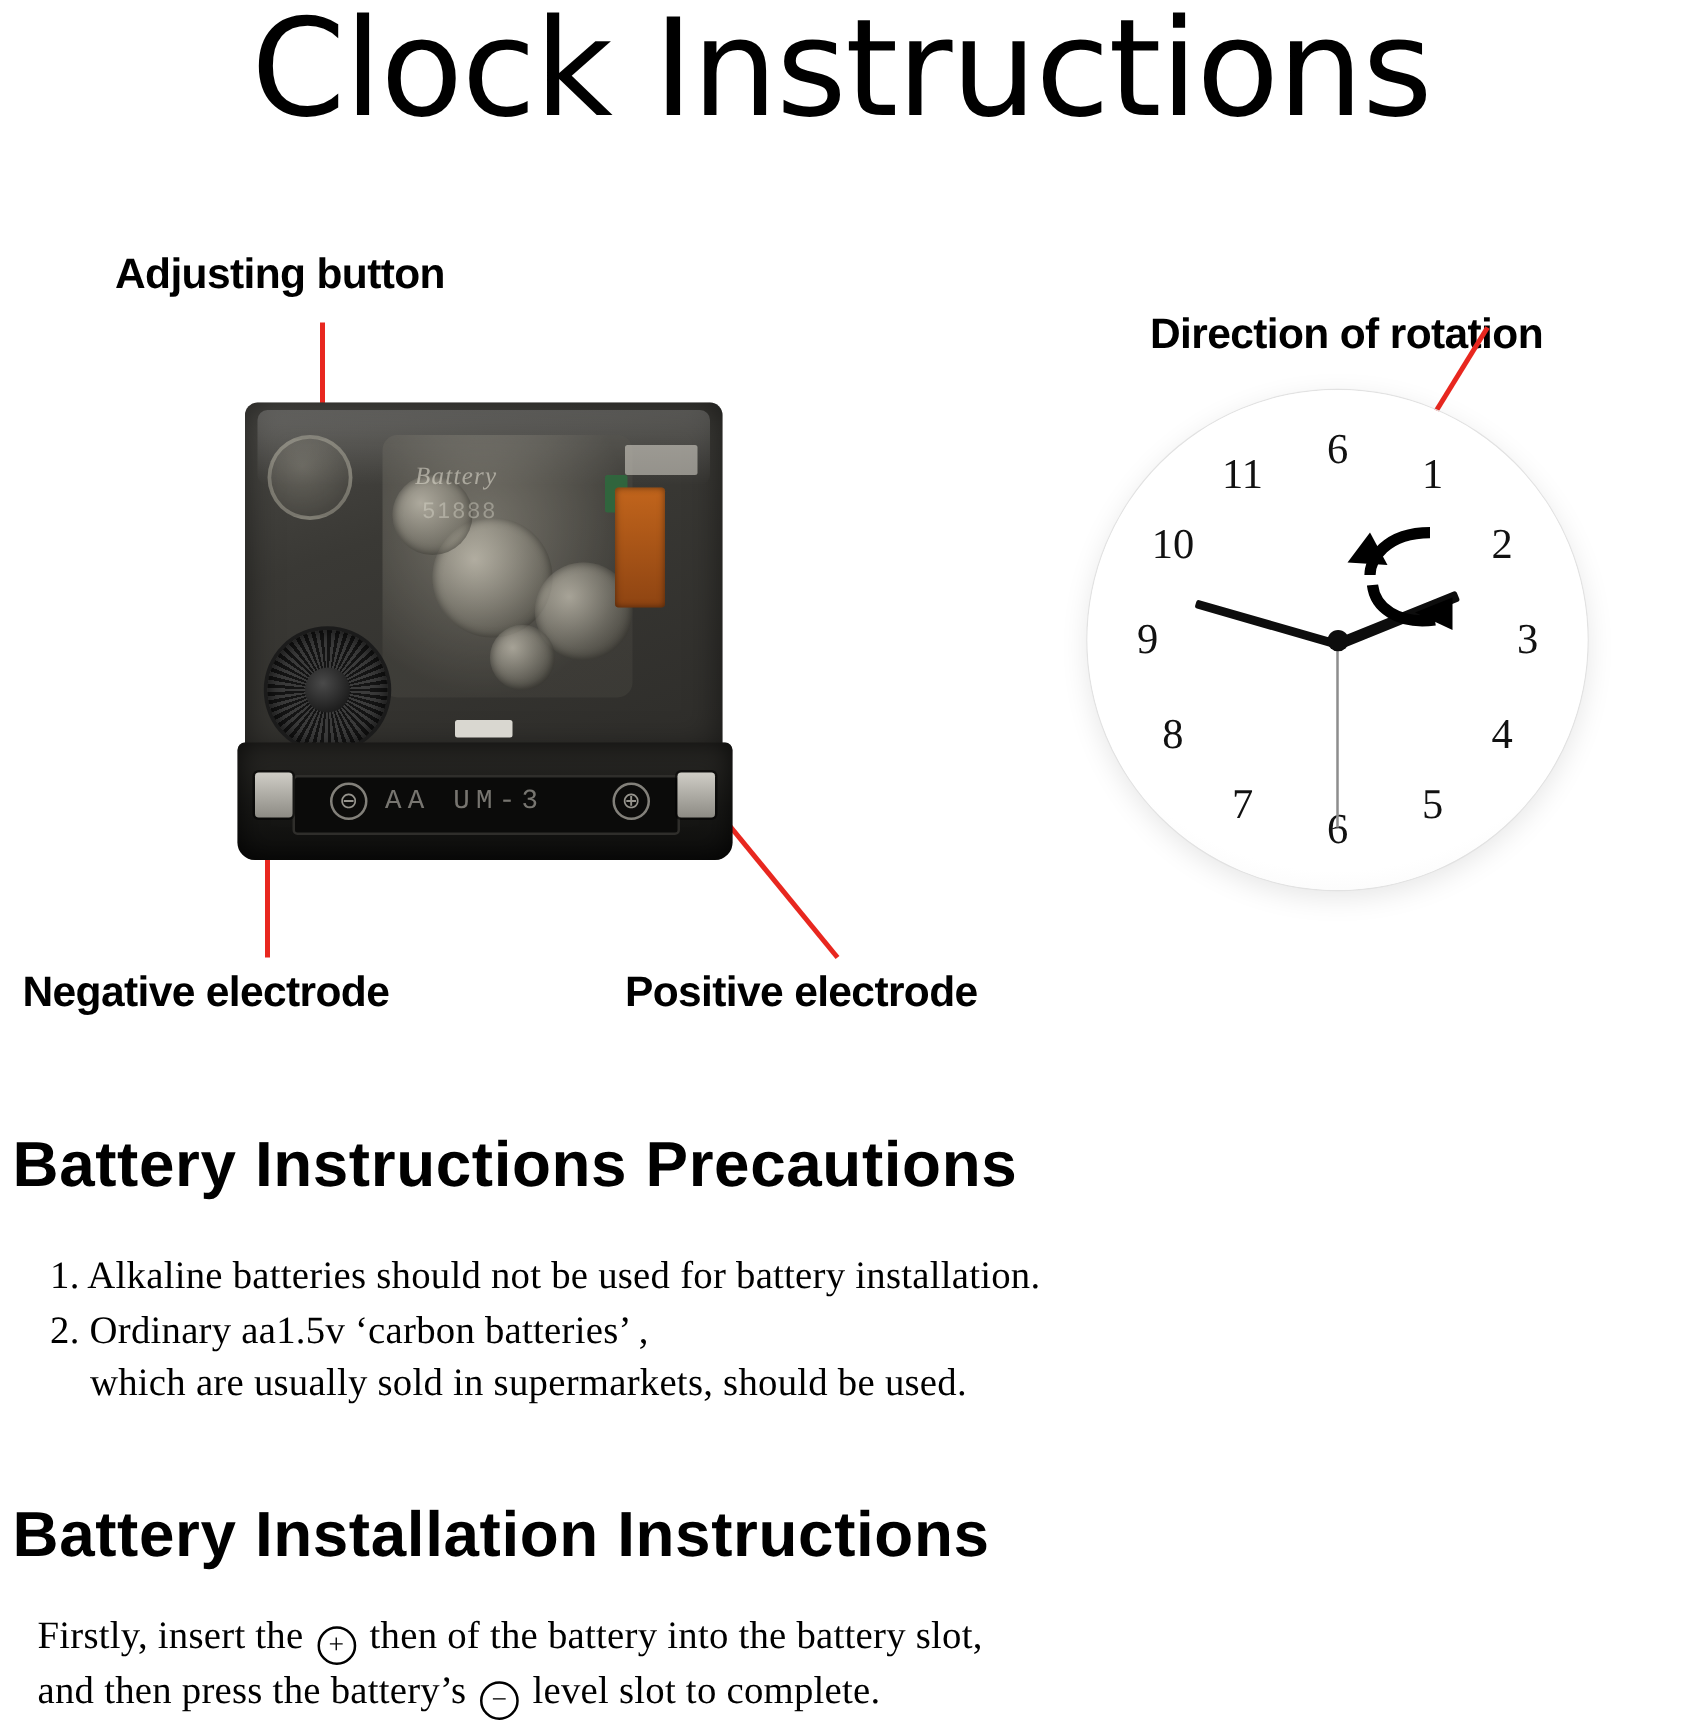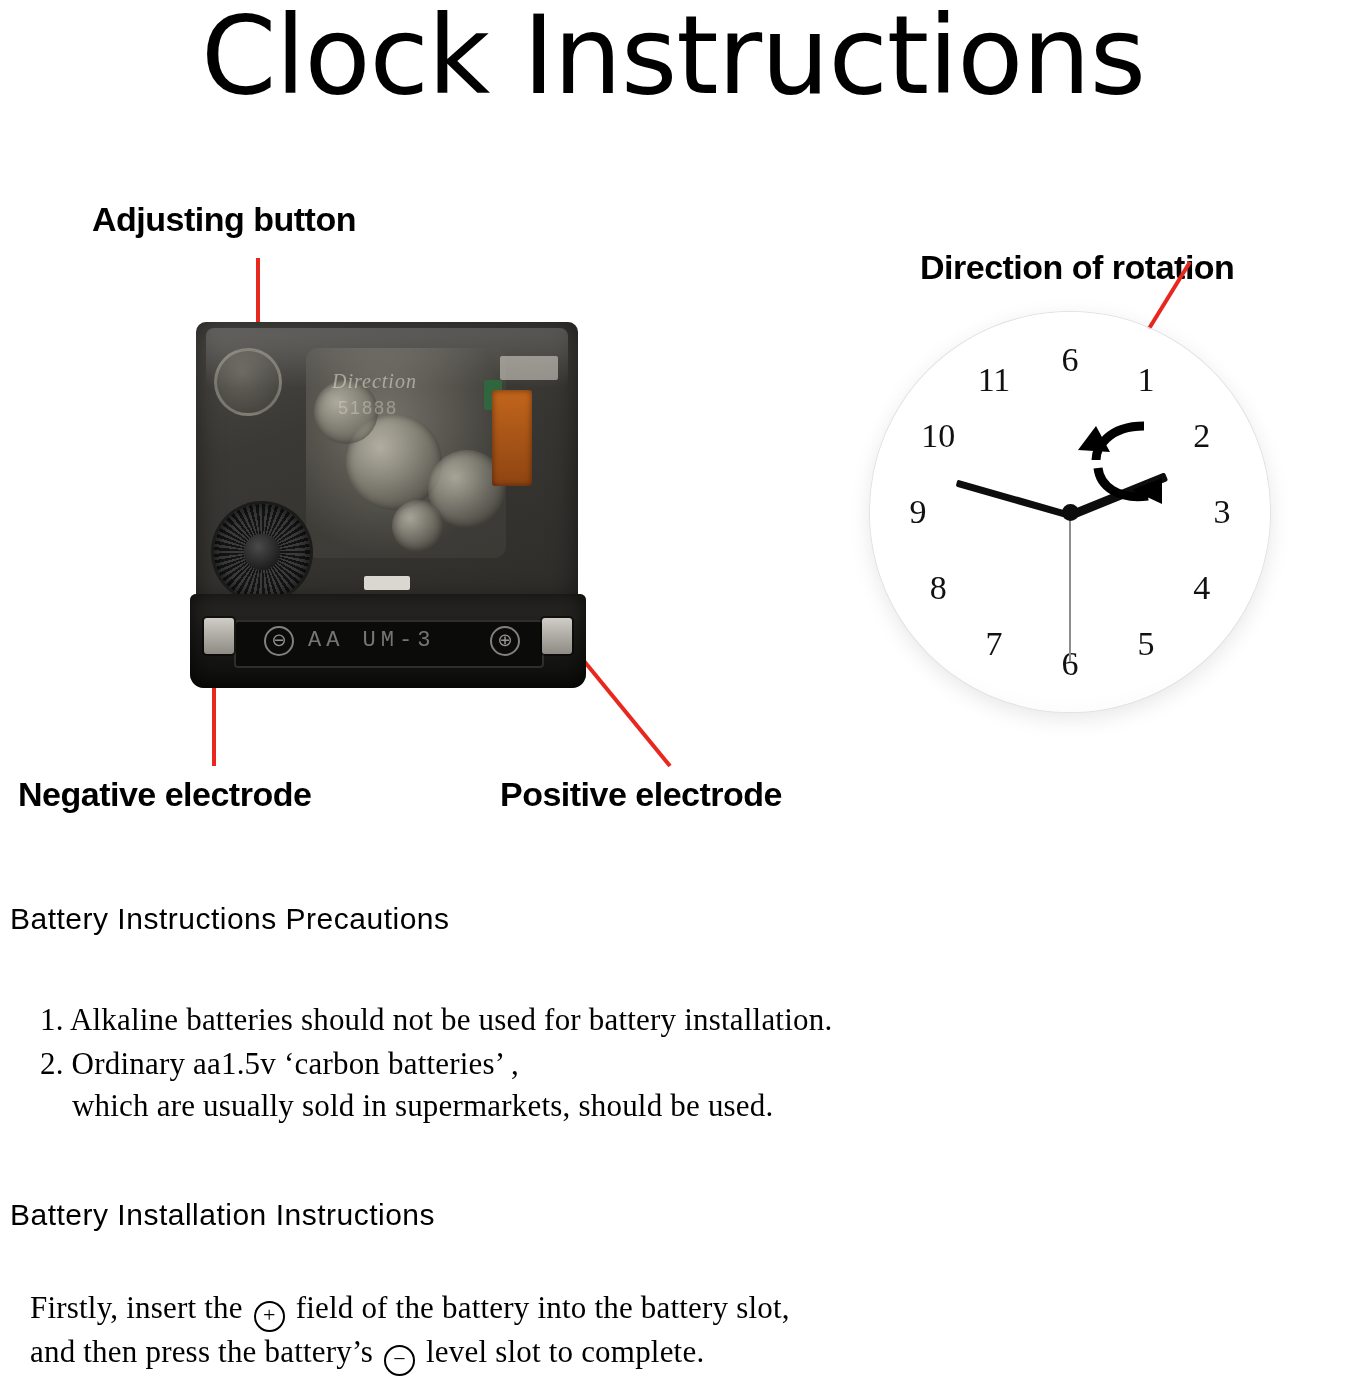--- a/index.html
+++ b/index.html
@@ -277,22 +277,22 @@
   }
   .rot-arrow {
     position: absolute;
     top: 92px; left: 196px;
     width: 110px; height: 110px;
   }
 
   
   .section-head {
     position: absolute;
-    font-size: 30px;
-    font-weight: 400;
+    font-size: 51px;
+    font-weight: 700;
     letter-spacing: 0.5px;
     font-family: "Liberation Sans", sans-serif;
   }
   #head-precautions { top: 902px; left: 10px; }
   #head-installation { top: 1198px; left: 10px; }
 
   .body-line {
     position: absolute;
     font-size: 31px;
     line-height: 1.3;
@@ -340,21 +340,21 @@
     <div class="mv-sheen"></div>
     <div class="mv-plate"></div>
     <div class="gear g1"></div>
     <div class="gear g2"></div>
     <div class="gear g3"></div>
     <div class="gear g4"></div>
     <div class="mv-coil2"></div>
     <div class="mv-coil"></div>
     <div class="mv-chip"></div>
     <div class="mv-dial"></div>
-    <div class="mv-brand">Direction</div>
+    <div class="mv-brand">Battery</div>
     <div class="mv-model">51888</div>
     <div class="mv-text-small"></div>
     <div class="mv-knob"></div>
   </div>
   <div class="mv-tab"></div>
   <div class="mv-tray">
     <div class="tray-slot"></div>
     <div class="tray-sym tray-minus">⊖</div>
     <div class="tray-sym tray-plus">⊕</div>
     <div class="tray-label">AA UM-3</div>
@@ -390,17 +390,17 @@
   </svg>
 </div>
 
 <div class="section-head" id="head-precautions">Battery Instructions Precautions</div>
 <div class="body-line" id="p1">1. Alkaline batteries should not be used for battery installation.</div>
 <div class="body-line" id="p2">2. Ordinary aa1.5v ‘carbon batteries’ ,</div>
 <div class="body-line" id="p3">which are usually sold in supermarkets, should be used.</div>
 
 <div class="section-head" id="head-installation">Battery Installation Instructions</div>
 <div class="body-line" id="i1">
-  <span>Firstly, insert the </span><span class="inline-sym">+</span><span> field of the battery into the battery slot,</span>
+  <span>Firstly, insert the </span><span class="inline-sym">+</span><span> then of the battery into the battery slot,</span>
 </div>
 <div class="body-line" id="i2">
   <span>and then press the battery’s </span><span class="inline-sym">−</span><span> level slot to complete.</span>
 </div>
 
 </body></html>

